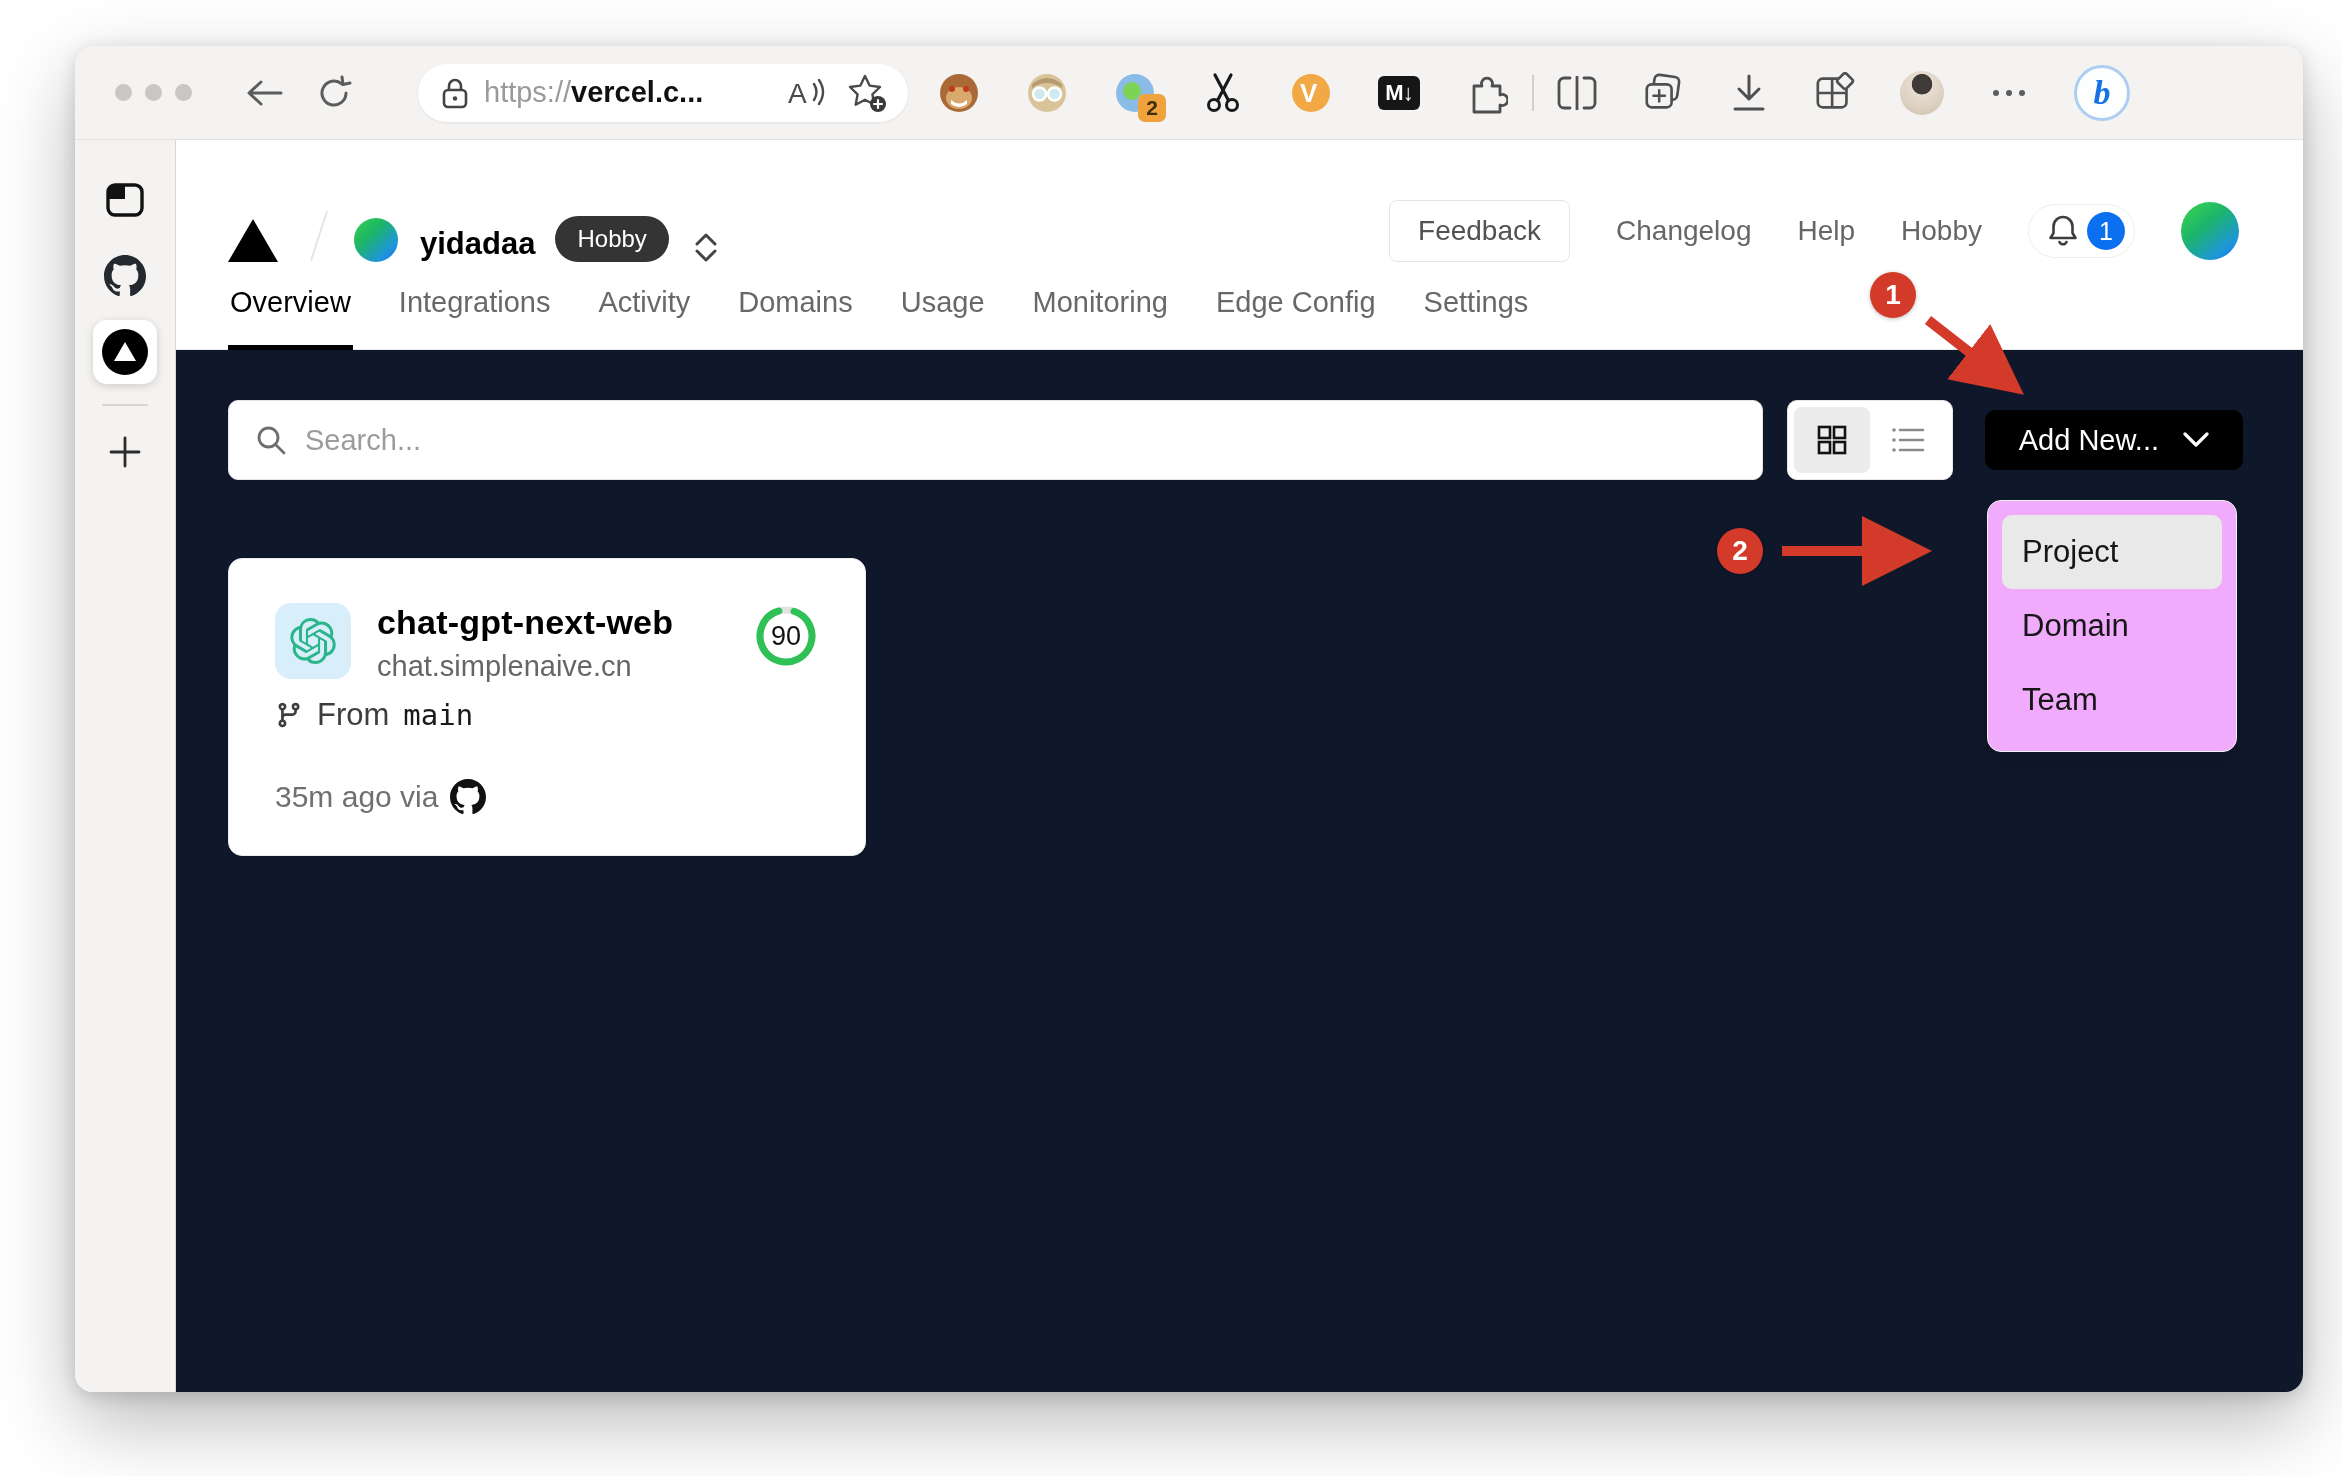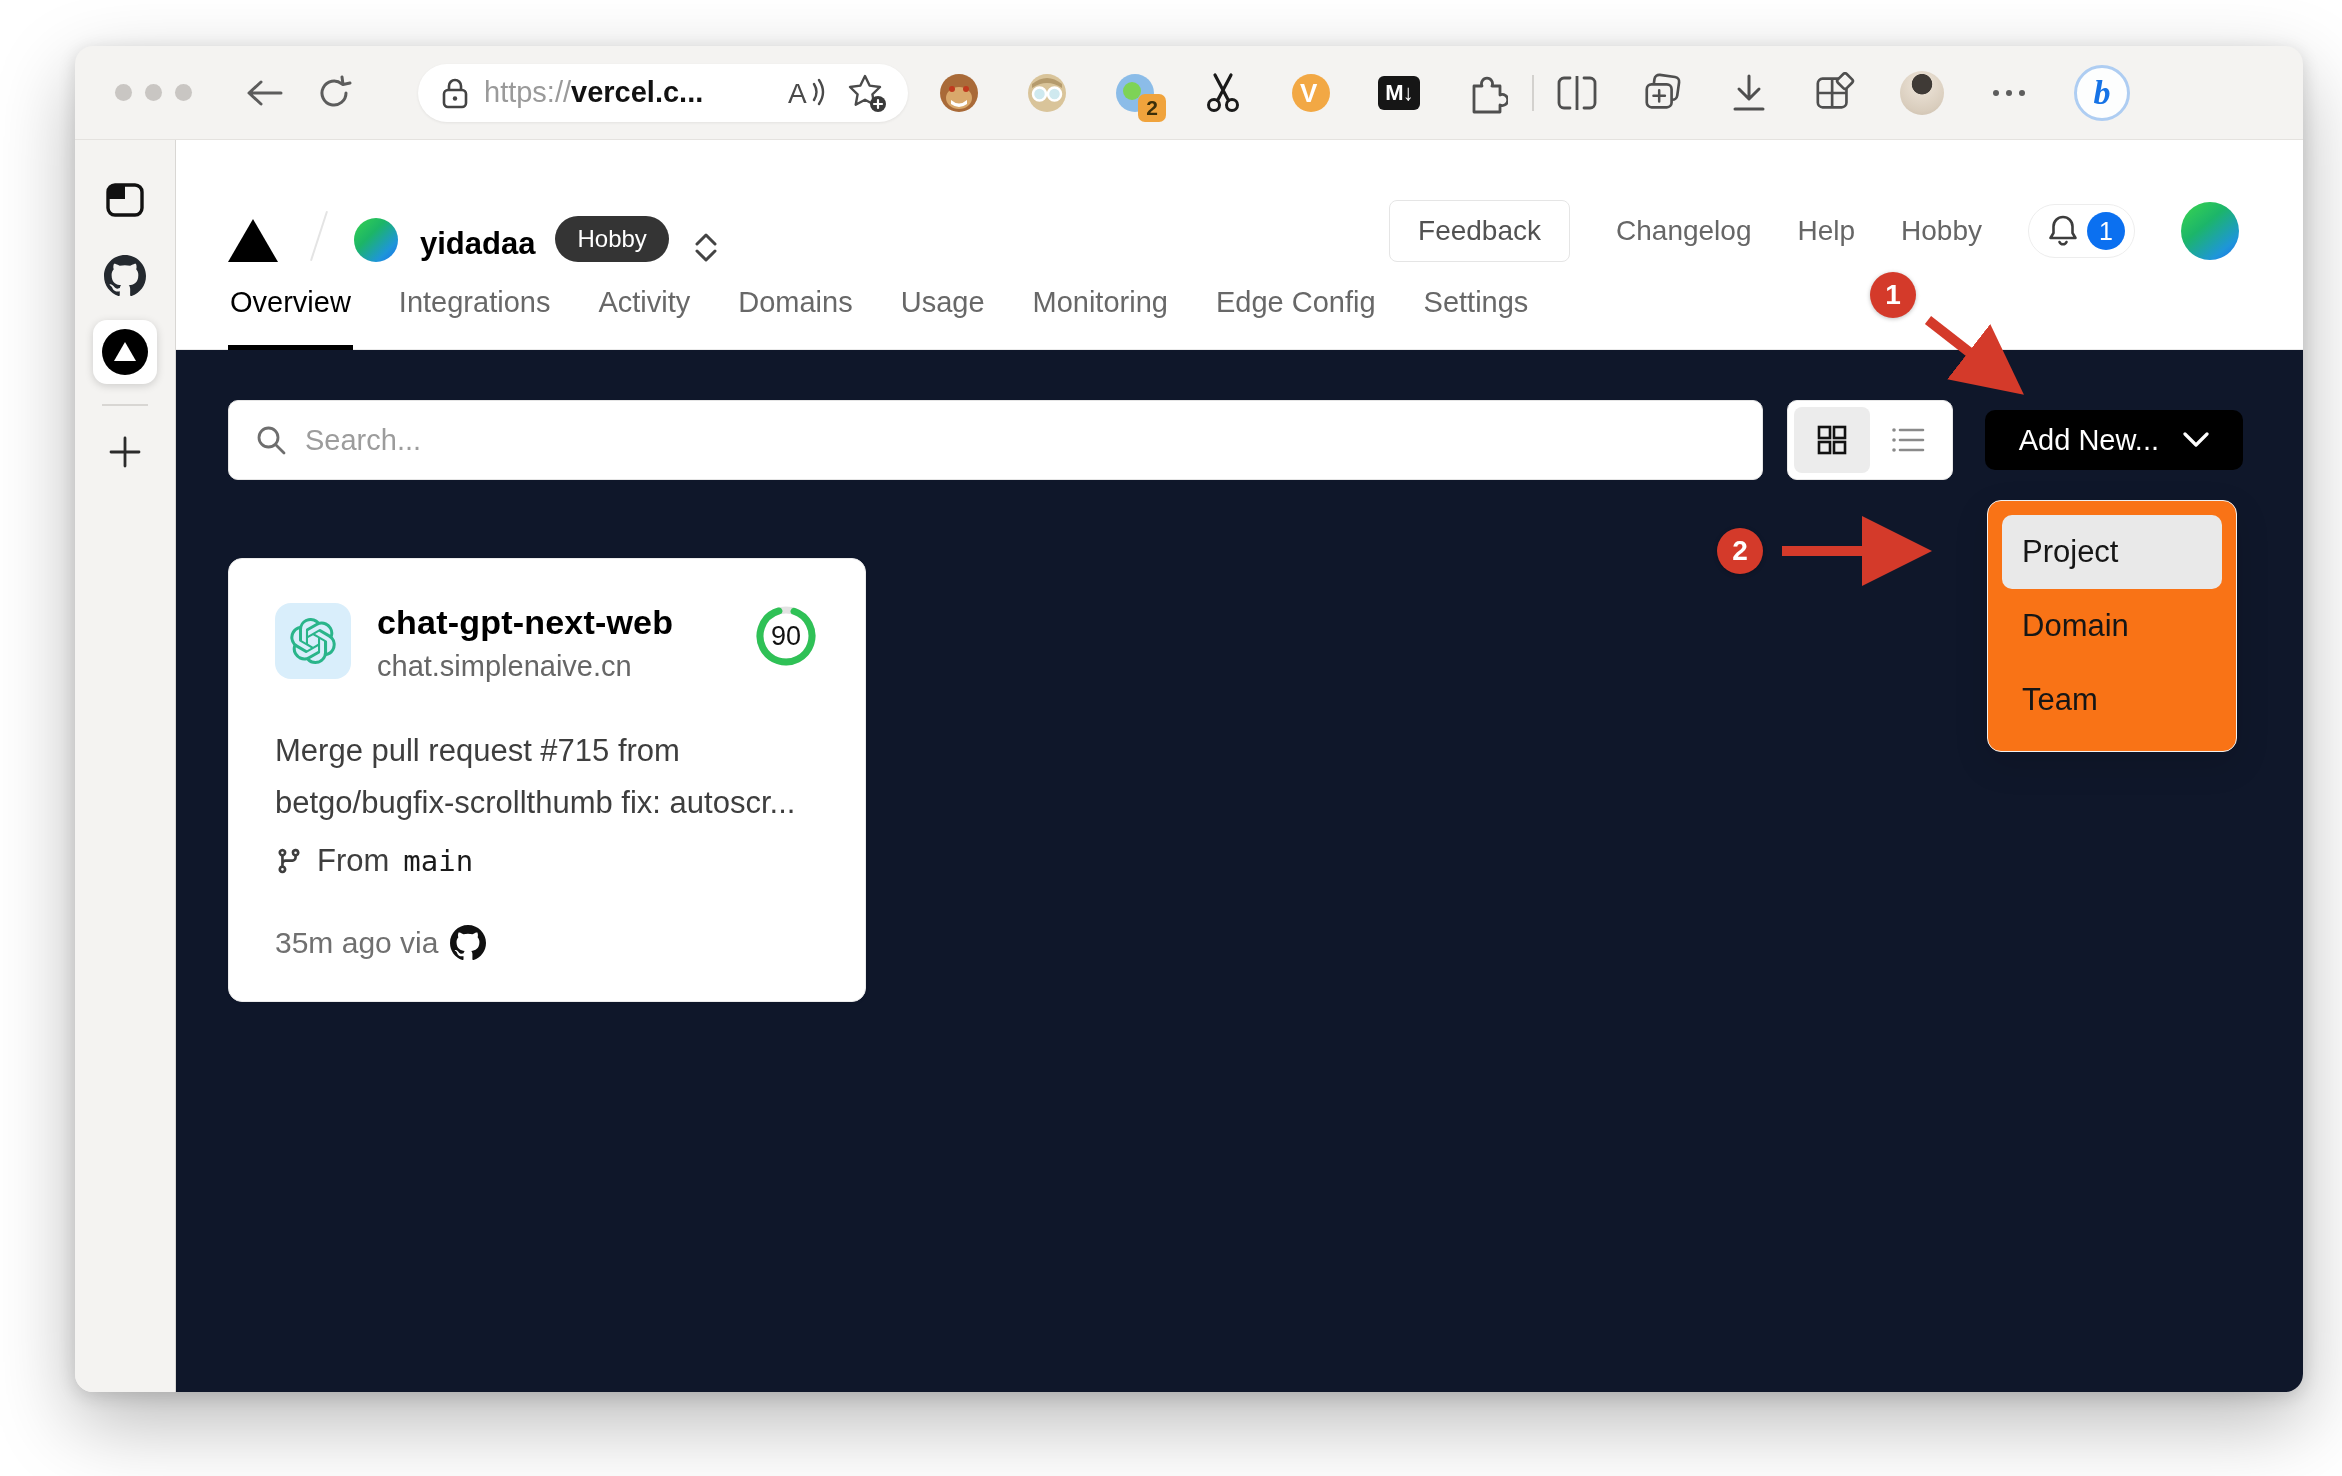--- a/index.html
+++ b/index.html
@@ -83,21 +83,21 @@
   .proj-name { font-size:34px; font-weight:700; color:#000; letter-spacing:.2px; }
   .proj-domain { font-size:29px; color:#666; margin-top:8px; }
   .score-wrap { margin-left:auto; position:relative; width:66px; height:66px; flex:0 0 66px; }
   .score-num { position:absolute; inset:0; display:flex; align-items:center; justify-content:center; font-size:27px; color:#111; }
   .commit { margin-top:42px; font-size:31px; line-height:52px; color:#3e3e3e; max-width:548px; }
   .branch-row { margin-top:14px; display:flex; align-items:center; gap:14px; font-size:31px; color:#3e3e3e; }
   .branch-name { font-family:"DejaVu Sans Mono", monospace; font-size:29px; color:#1a1a1a; }
   .card-foot { margin-top:46px; display:flex; align-items:center; gap:12px; font-size:30px; color:#707070; }
 
   
-  .dropdown { position:absolute; left:1811px; top:360px; width:250px; background:#f97316; border:1px solid #f0f0f0; border-radius:14px; box-shadow:0 12px 34px rgba(0,0,0,.13); padding:14px; z-index:5; }
+  .dropdown { position:absolute; left:1811px; top:360px; width:250px; background:#f0abfc; border:1px solid #f0f0f0; border-radius:14px; box-shadow:0 12px 34px rgba(0,0,0,.13); padding:14px; z-index:5; }
   .dd-item { font-size:31px; color:#161616; padding:19px 20px; border-radius:10px; }
   .dd-item.hl { background:#e9e9e9; }
 
   
   .annot { position:absolute; inset:0; pointer-events:none; z-index:50; }
   .annot-circle { position:absolute; width:46px; height:46px; border-radius:50%; background:#d43a2a; color:#fff; font-size:28px; font-weight:bold; display:flex; align-items:center; justify-content:center; box-shadow:0 1px 4px rgba(0,0,0,.25); }
   svg.overlay { position:absolute; inset:0; width:100%; height:100%; }
 
   .ico { display:block; }
 </style>
@@ -352,21 +352,20 @@
               <div class="proj-domain">chat.simplenaive.cn</div>
             </div>
             <div class="score-wrap">
               <svg class="ico" width="66" height="66" viewBox="0 0 66 66">
                 <circle cx="33" cy="33" r="26" fill="none" stroke="#e2e2e2" stroke-width="7"></circle>
                 <circle cx="33" cy="33" r="26" fill="none" stroke="#2fc156" stroke-width="7" stroke-linecap="round" stroke-dasharray="147 16.4" transform="rotate(-72 33 33)"></circle>
               </svg>
               <div class="score-num">90</div>
             </div>
           </div>
-          <div class="commit">Merge pull request #715 from betgo/bugfix-scrollthumb fix: autoscr...</div>
           <div class="branch-row">
             <svg class="ico" width="28" height="28" viewBox="0 0 16 16">
               <path fill="#3e3e3e" d="M9.5 3.25a2.25 2.25 0 1 1 3 2.122V6A2.5 2.5 0 0 1 10 8.5H6a1 1 0 0 0-1 1v1.128a2.251 2.251 0 1 1-1.5 0V5.372a2.25 2.25 0 1 1 1.5 0v1.836A2.493 2.493 0 0 1 6 7h4a1 1 0 0 0 1-1v-.628A2.25 2.25 0 0 1 9.5 3.25Zm-6 0a.75.75 0 1 0 1.5 0 .75.75 0 0 0-1.5 0Zm8.25-.75a.75.75 0 1 0 0 1.5.75.75 0 0 0 0-1.5ZM4.25 12a.75.75 0 1 0 0 1.5.75.75 0 0 0 0-1.5Z"></path>
             </svg>
             <span>From</span>
             <span class="branch-name">main</span>
           </div>
           <div class="card-foot">
             <span>35m ago via</span>
             <svg class="ico" width="36" height="36" viewBox="0 0 24 24">

